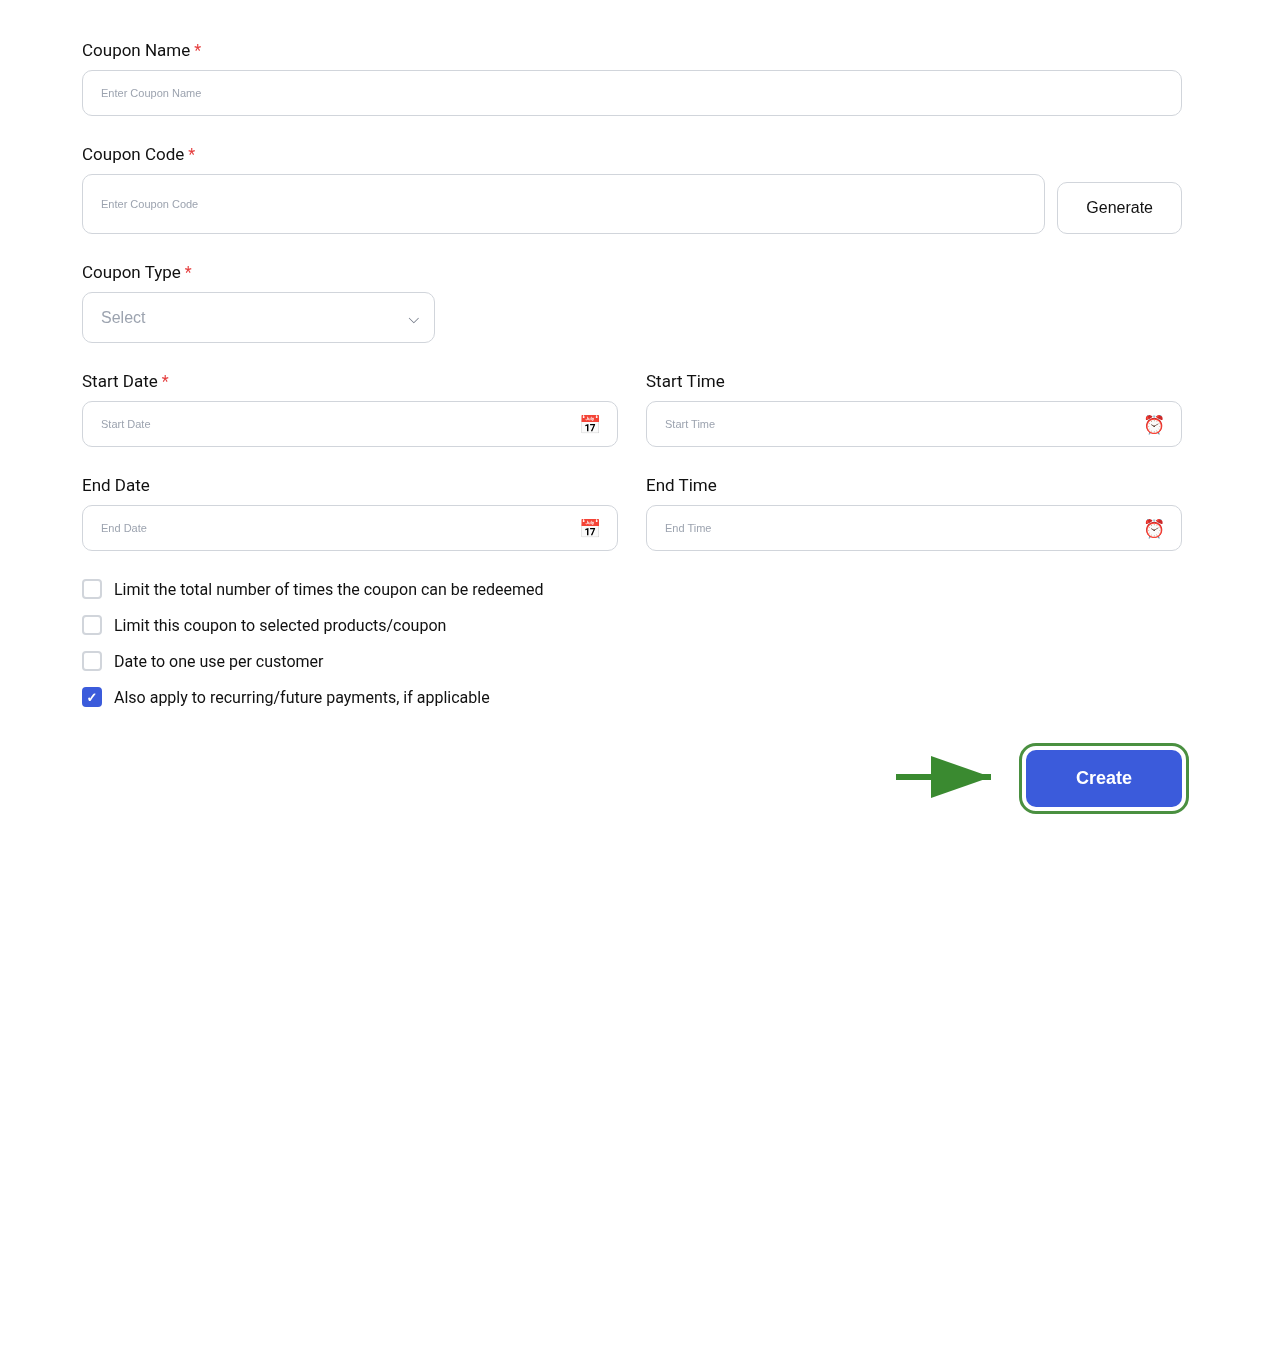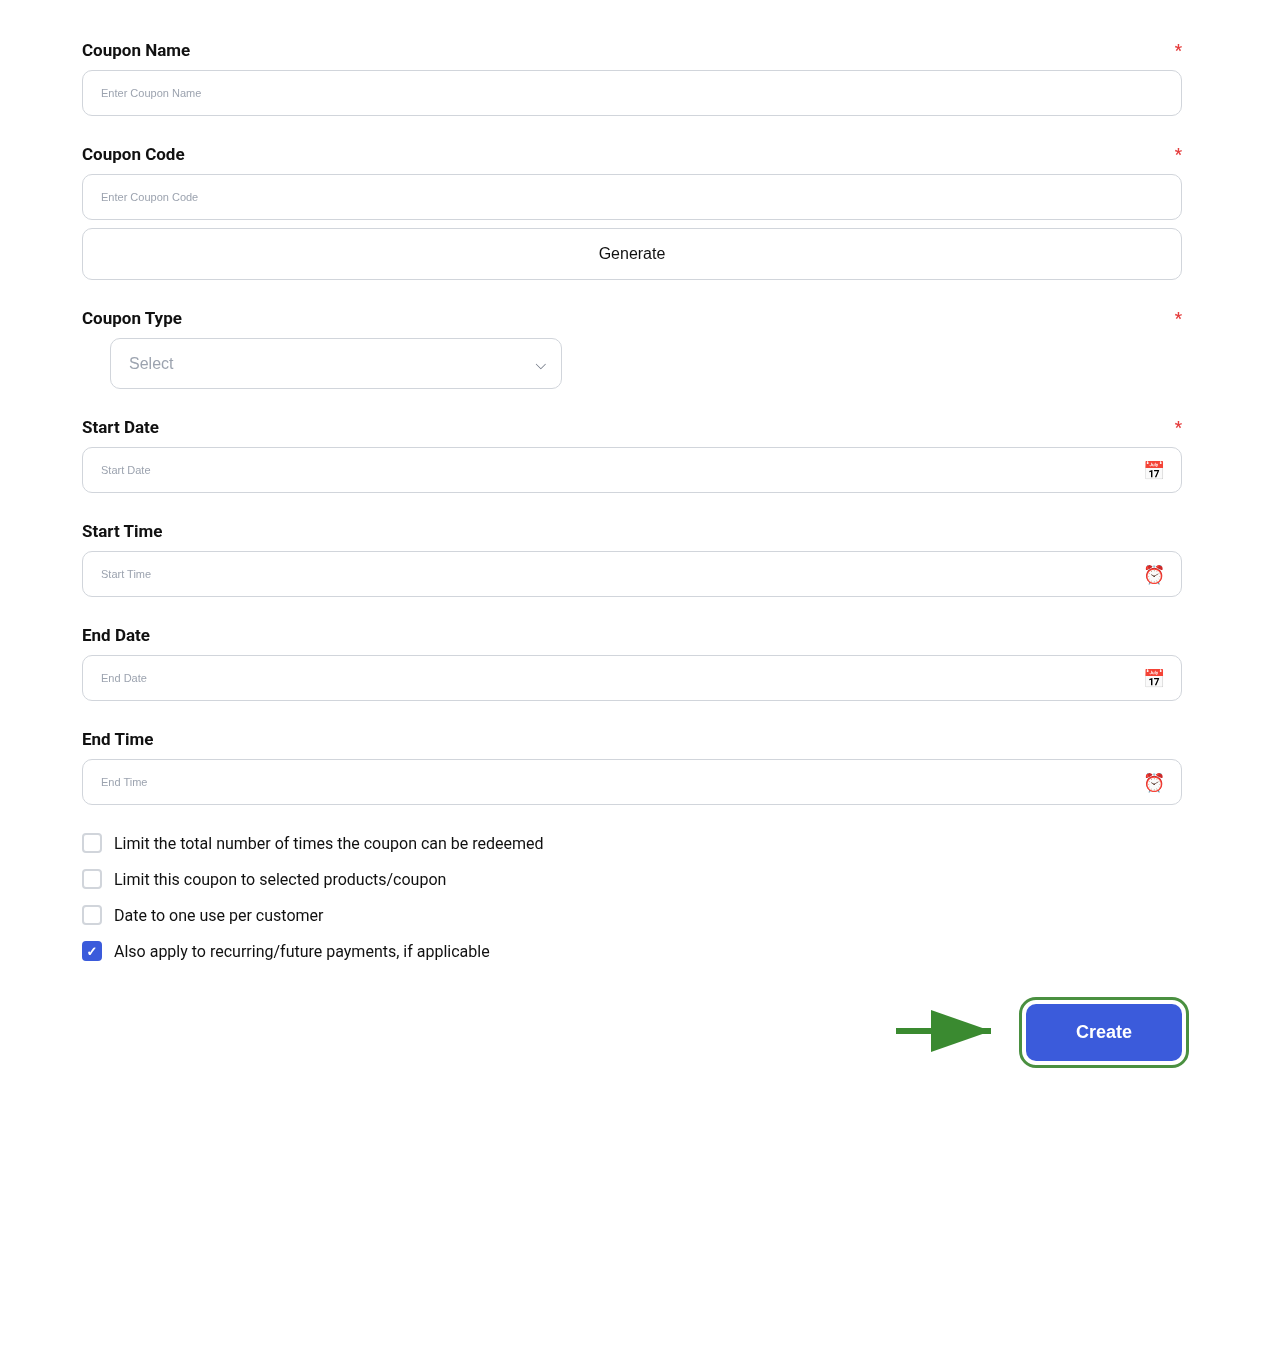--- a/index.html
+++ b/index.html
@@ -21,27 +21,26 @@
       max-width: 1100px;
       margin: 0 auto;
     }
 
     .form-group {
       margin-bottom: 28px;
     }
 
     .form-label {
       font-size: 17px;
-      font-weight: 700;
+      font-weight: 400;
       color: #111;
       margin-bottom: 10px;
       display: flex;
       align-items: center;
       gap: 4px;
-      justify-content: space-between;
     }
 
     .required-star {
       color: #e53e3e;
       font-size: 16px;
     }
 
     .form-input {
       width: 100%;
       padding: 16px 18px;
@@ -52,22 +51,22 @@
       outline: none;
       background: #fff;
     }
 
     .form-input::placeholder {
       color: #9ca3af;
     }
 
     .coupon-code-row {
       display: flex;
+      gap: 12px;
       align-items: stretch;
-      flex-direction: column;
     }
 
     .coupon-code-row .form-input {
       flex: 1;
     }
 
     .generate-btn {
       padding: 16px 28px;
       border: 1.5px solid #d1d5db;
       border-radius: 10px;
@@ -75,22 +74,21 @@
       font-size: 16px;
       font-weight: 500;
       color: #111;
       cursor: pointer;
       white-space: nowrap;
       margin-top: 8px;
     }
 
     .select-wrapper {
       position: relative;
-      width: 452px;
-      margin-left: 28px;
+      width: 353px;
     }
 
     .select-wrapper select {
       width: 100%;
       padding: 16px 18px;
       border: 1.5px solid #d1d5db;
       border-radius: 10px;
       font-size: 16px;
       color: #9ca3af;
       outline: none;
@@ -104,21 +102,21 @@
       right: 16px;
       top: 50%;
       transform: translateY(-50%);
       pointer-events: none;
       color: #6b7280;
       font-size: 14px;
     }
 
     .two-col-row {
       display: grid;
-      grid-template-columns: 1fr;
+      grid-template-columns: 1fr 1fr;
       gap: 28px;
     }
 
     .input-with-icon {
       position: relative;
     }
 
     .input-with-icon .form-input {
       padding-right: 48px;
     }

